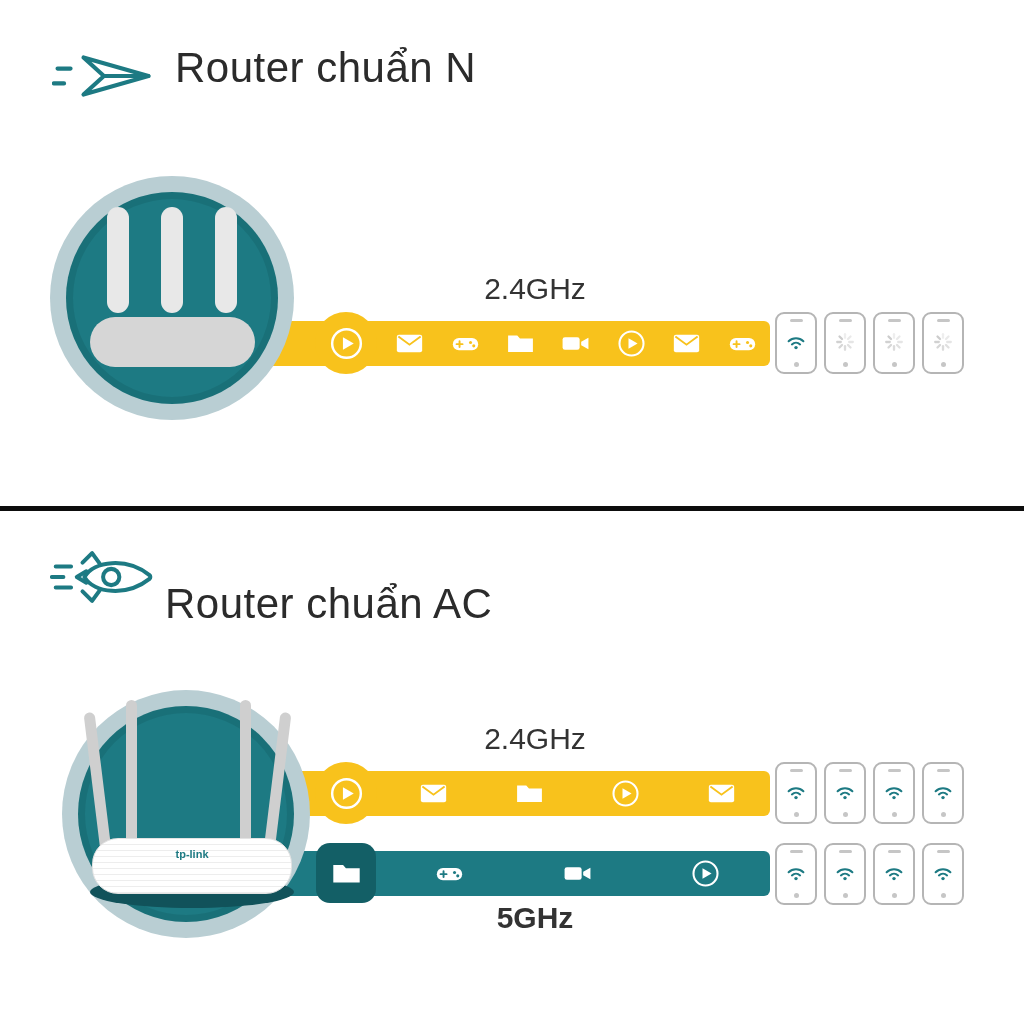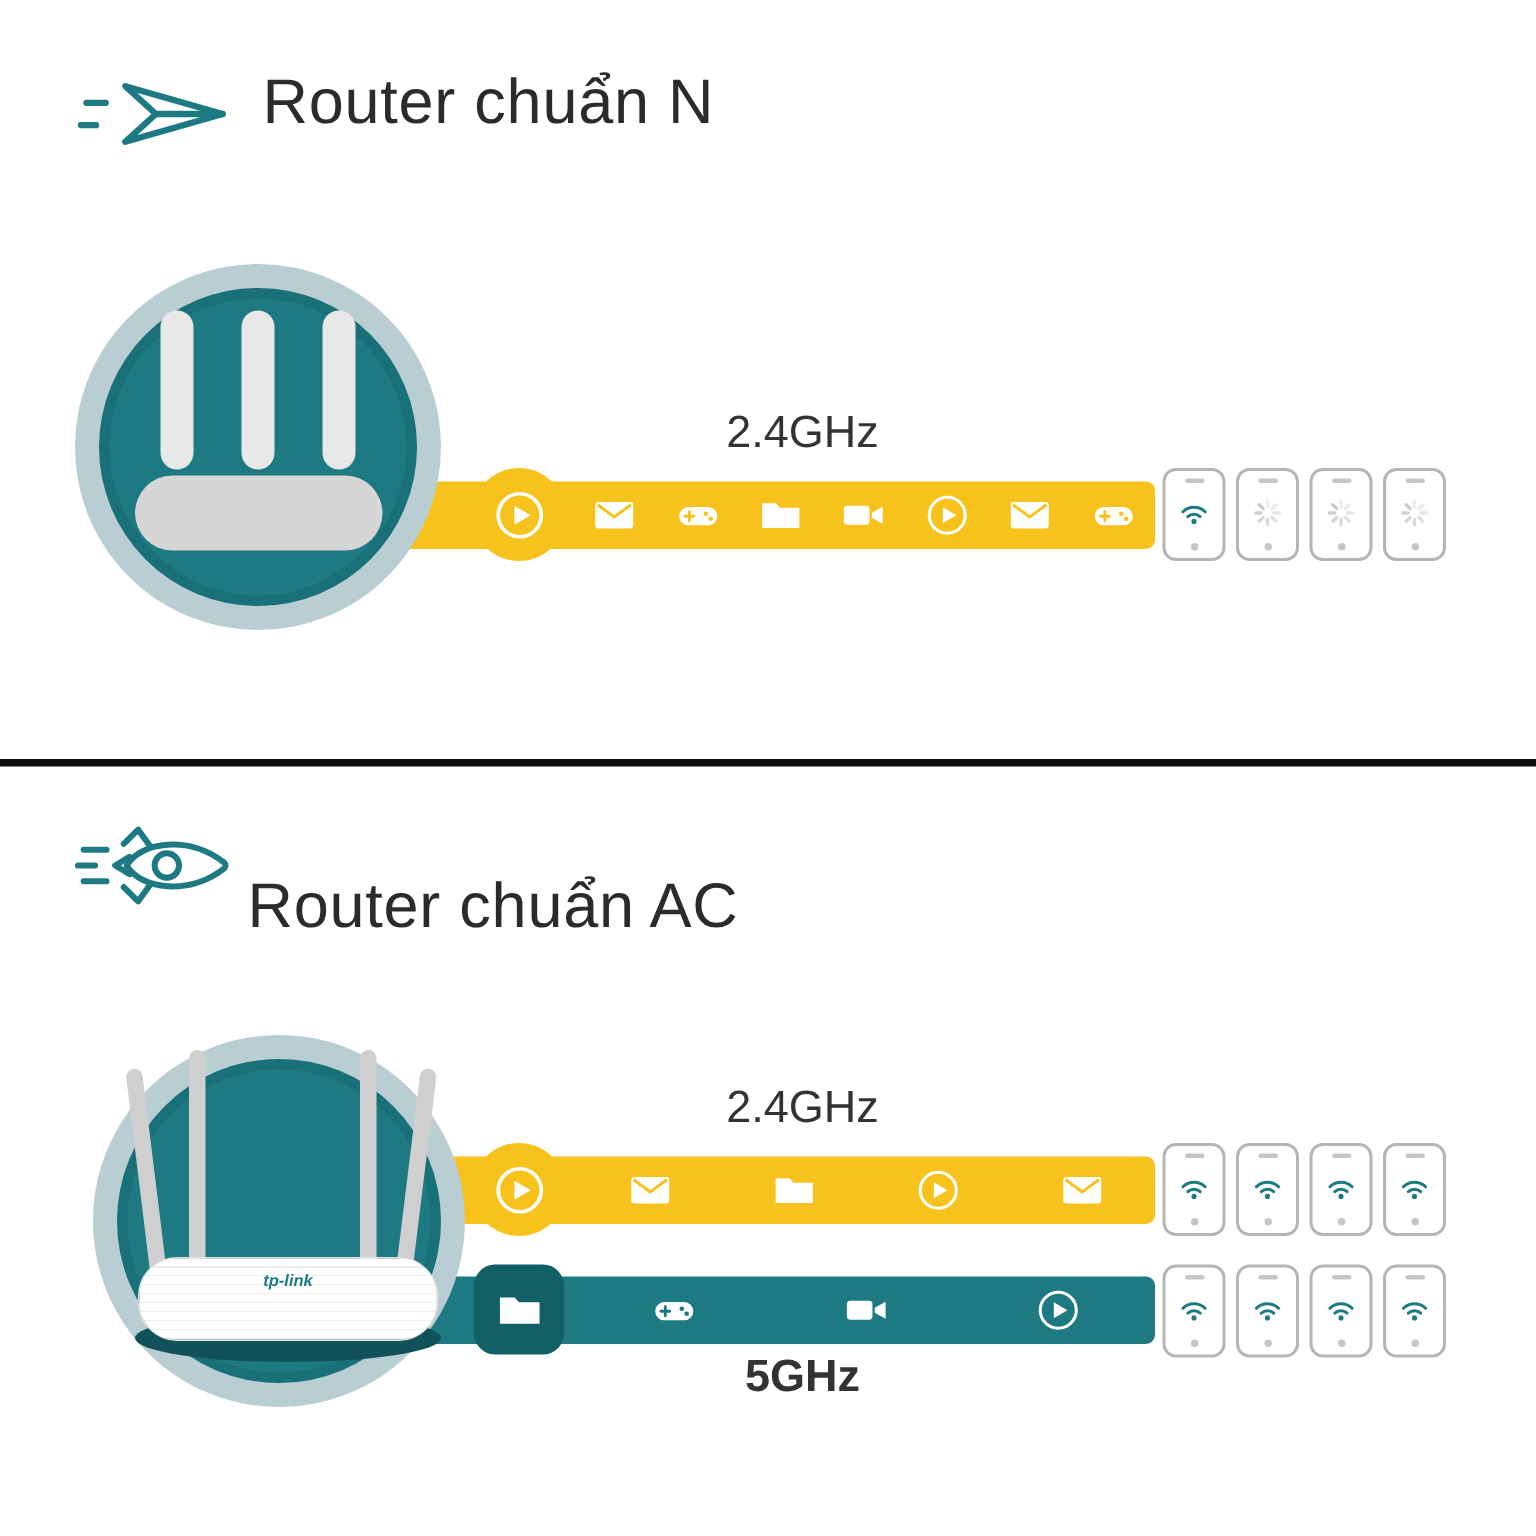--- a/index.html
+++ b/index.html
@@ -57,21 +57,21 @@
   .n-a1{left:57px;} .n-a2{left:111px;} .n-a3{left:165px;}
   .nbody{position:absolute;left:40px;top:141px;width:165px;height:50px;border-radius:25px;background:#d6d6d6;}
   .r-ac .ant{width:11px;background:#cfcfcf;border-radius:6px;}
   .ac-a1{left:30px;top:22px;height:140px;transform:rotate(-7deg);}
   .ac-a2{left:64px;top:10px;height:150px;}
   .ac-a3{left:178px;top:10px;height:150px;}
   .ac-a4{left:210px;top:22px;height:140px;transform:rotate(7deg);}
   .ac-shadow{position:absolute;left:28px;top:186px;width:204px;height:32px;border-radius:50%;background:#11525a;}
   .acbody{position:absolute;left:30px;top:148px;width:200px;height:56px;border-radius:26px;
           background:repeating-linear-gradient(180deg,#ffffff 0 5px,#ededed 5px 6px);
-          border:1px solid #e3e3e3;box-sizing:border-box;font-style:italic;}
+          border:1px solid #e3e3e3;box-sizing:border-box;}
   .brand{position:absolute;left:0;top:9px;width:100%;text-align:center;font-size:11px;font-weight:bold;color:#1d7a83;}
 
   
   .phone-strip{position:absolute;display:flex;gap:7px;z-index:2;}
   .p-n{left:775px;top:312px;}
   .p-24{left:775px;top:762px;}
   .p-5{left:775px;top:843px;}
   .phone{width:42px;height:62px;box-sizing:border-box;border:2px solid #b5b5b5;border-radius:9px;background:#fff;
          display:flex;flex-direction:column;align-items:center;justify-content:space-between;padding:5px 0;}
   .speaker{width:13px;height:3px;border-radius:2px;background:#c6c6c6;}

